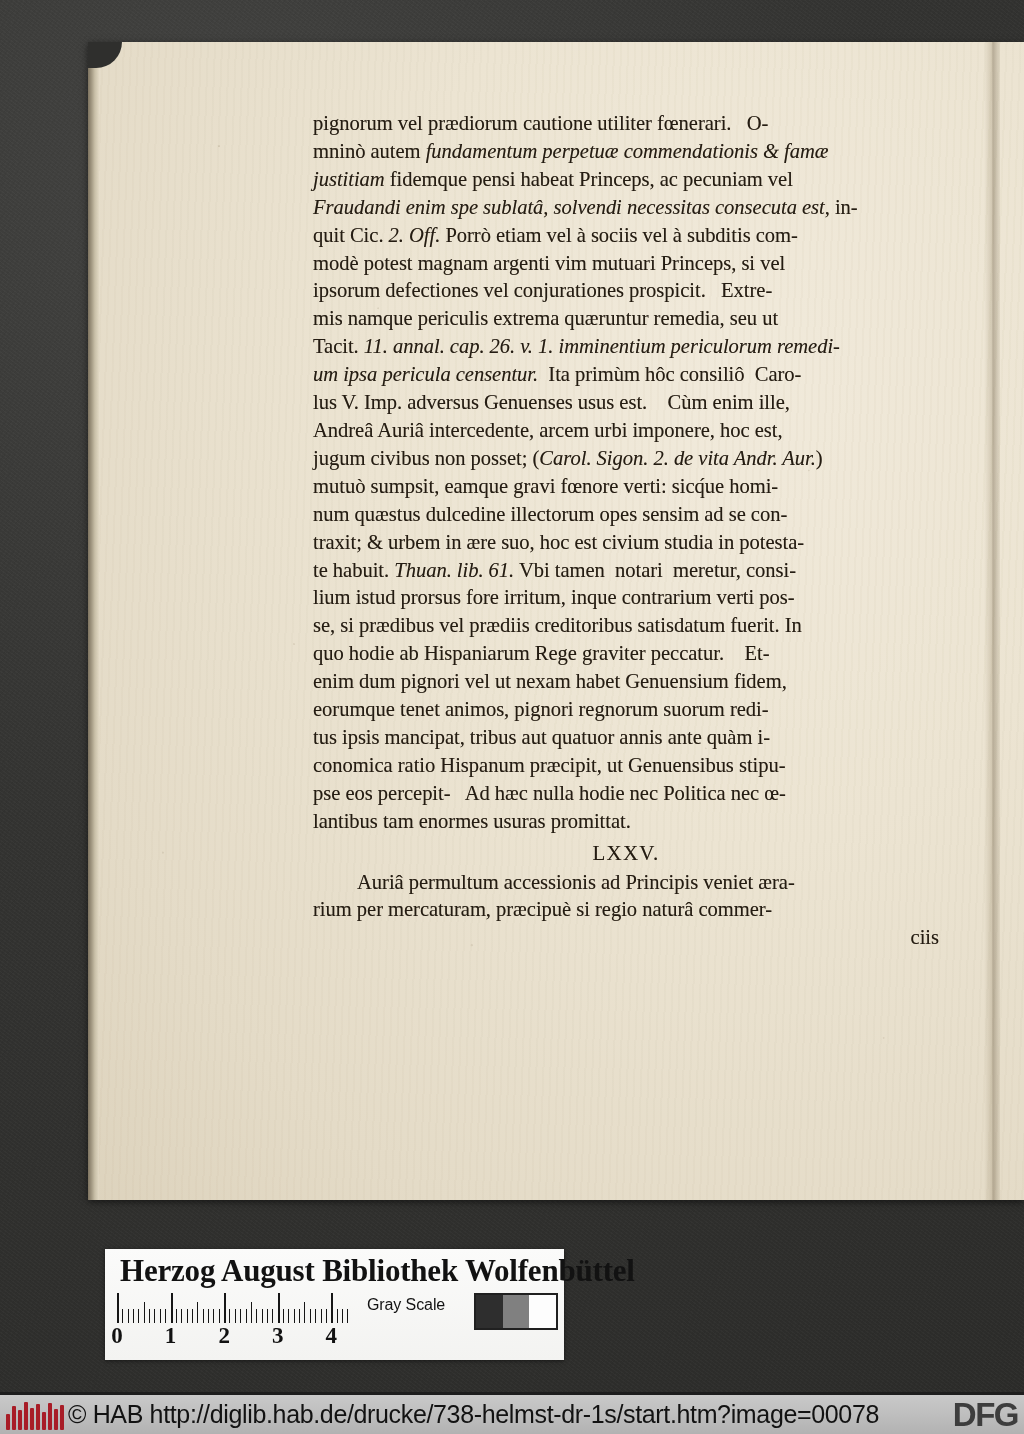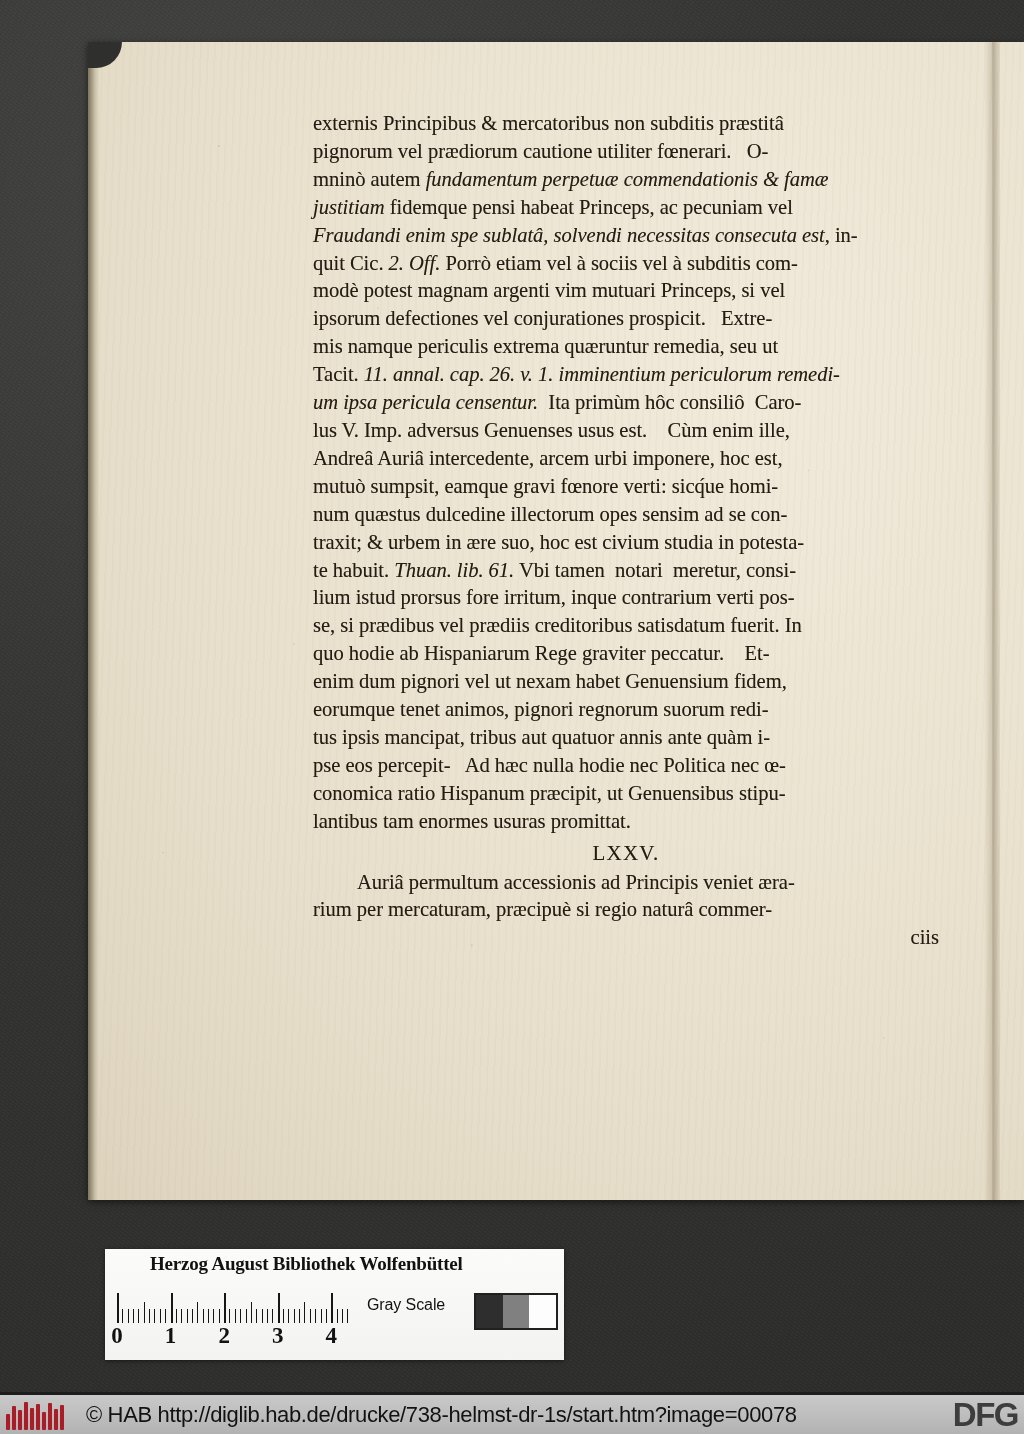--- a/index.html
+++ b/index.html
@@ -97,22 +97,22 @@
     position:absolute;
     left: 105px; top: 1249px;
     width: 459px; height: 111px;
     background: linear-gradient(180deg,#fbfbfa 0%, #f3f3f1 100%);
     box-shadow: 0 1px 4px rgba(0,0,0,.5);
     font-family:"Liberation Sans", sans-serif;
   }
   #card-title{
     position:absolute; left:15px; top:4px;
     font-family:"Liberation Serif", serif;
-    font-weight:700; font-size:19px; color:#121212;
-    letter-spacing:-.2px; white-space:nowrap;margin-left:30px;
+    font-weight:700; font-size:31px; color:#121212;
+    letter-spacing:-.2px; white-space:nowrap;
   }
   #ruler{
     position:absolute; left:12px; top:44px; width:233px; height:30px;
   }
   .tick{ position:absolute; bottom:0; width:1px; background:#161616; }
   .tick.major{ height:30px; width:2px; }
   .tick.mid  { height:21px; }
   .tick.minor{ height:14px; }
   #ruler-nums{ position:absolute; left:6px; top:74px; width:245px; height:26px; }
   .rn{ position:absolute; top:0; font-family:"Liberation Serif", serif;
@@ -135,22 +135,22 @@
     font-family:"Liberation Sans", sans-serif;
   }
   #hab-mark{
     width:62px; height:30px; margin-left:6px; flex:0 0 auto;
     display:flex; align-items:flex-end; gap:2px;
   }
   #hab-mark i{
     display:block; width:4px; background:#a81d27; border-radius:1px;
   }
   #footer-url{
-    flex:1 1 auto; margin-left:18px;
-    font-size:22px; color:#121212; letter-spacing:-.35px; white-space:nowrap;
+    flex:1 1 auto; margin-left:0;
+    font-size:25px; color:#121212; letter-spacing:-.35px; white-space:nowrap;
   }
   #dfg{
     flex:0 0 auto; margin-right:2px;
     font-family:"Liberation Sans", sans-serif;
     font-weight:700; font-size:33px; letter-spacing:-1.5px;
     color:#3d3d3d; padding-right:4px;
   }
   #footer-topline{
     position:absolute; left:0; top:1392px; width:1024px; height:3px;
     background:#1d1d1d;
@@ -160,45 +160,45 @@
 <body>
 
 <div id="backdrop"></div>
 
 <div id="page">
   <div id="spine-edge"></div>
   <div id="gutter"></div>
   <div id="corner-tl"></div>
 
   <div id="textblock">
-      <div class="ln">externis Principibus &amp; mercatoribus non subditis præstitâ</div>
       <div class="ln">pignorum vel prædiorum cautione utiliter fœnerari.   O-</div>
       <div class="ln">mninò autem <i>fundamentum perpetuæ commendationis &amp; famæ</i></div>
       <div class="ln"><i>justitiam</i> fidemque pensi habeat Princeps, ac pecuniam vel</div>
       <div class="ln"><i>Fraudandi enim spe sublatâ, solvendi necessitas consecuta est</i>, in-</div>
       <div class="ln">quit Cic. <i>2. Off.</i> Porrò etiam vel à sociis vel à subditis com-</div>
       <div class="ln">modè potest magnam argenti vim mutuari Princeps, si vel</div>
       <div class="ln">ipsorum defectiones vel conjurationes prospicit.   Extre-</div>
       <div class="ln">mis namque periculis extrema quæruntur remedia, seu ut</div>
       <div class="ln">Tacit. <i>11. annal. cap. 26. v. 1. imminentium periculorum remedi-</i></div>
       <div class="ln"><i>um ipsa pericula censentur.</i>  Ita primùm hôc consiliô  Caro-</div>
       <div class="ln">lus V. Imp. adversus Genuenses usus est.    Cùm enim ille,</div>
       <div class="ln">Andreâ Auriâ intercedente, arcem urbi imponere, hoc est,</div>
+      <div class="ln">jugum civibus non posset; (<i>Carol. Sigon. 2. de vita Andr. Aur.</i>)</div>
       <div class="ln">mutuò sumpsit, eamque gravi fœnore verti: sicq́ue homi-</div>
       <div class="ln">num quæstus dulcedine illectorum opes sensim ad se con-</div>
       <div class="ln">traxit; &amp; urbem in ære suo, hoc est civium studia in potesta-</div>
       <div class="ln">te habuit. <i>Thuan. lib. 61.</i> Vbi tamen  notari  meretur, consi-</div>
       <div class="ln">lium istud prorsus fore irritum, inque contrarium verti pos-</div>
       <div class="ln">se, si prædibus vel prædiis creditoribus satisdatum fuerit. In</div>
       <div class="ln">quo hodie ab Hispaniarum Rege graviter peccatur.    Et-</div>
       <div class="ln">enim dum pignori vel ut nexam habet Genuensium fidem,</div>
       <div class="ln">eorumque tenet animos, pignori regnorum suorum redi-</div>
       <div class="ln">tus ipsis mancipat, tribus aut quatuor annis ante quàm i-</div>
+      <div class="ln">conomica ratio Hispanum præcipit, ut Genuensibus stipu-</div>
       <div class="ln">pse eos percepit-   Ad hæc nulla hodie nec Politica nec œ-</div>
-      <div class="ln">conomica ratio Hispanum præcipit, ut Genuensibus stipu-</div>
       <div class="ln">lantibus tam enormes usuras promittat.</div>
       <div class="ln hdr">LXXV.</div>
       <div class="ln" style="text-indent: 44px;">Auriâ permultum accessionis ad Principis veniet æra-</div>
       <div class="ln">rium per mercaturam, præcipuè si regio naturâ commer-</div>
       <div class="ln rt">ciis</div>
     </div>
 </div>
 
 <div id="card">
   <div id="card-title">Herzog August Bibliothek Wolfenbüttel</div>

